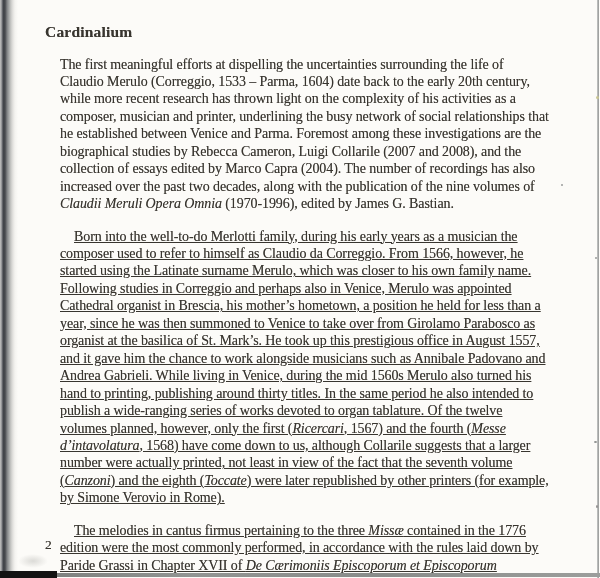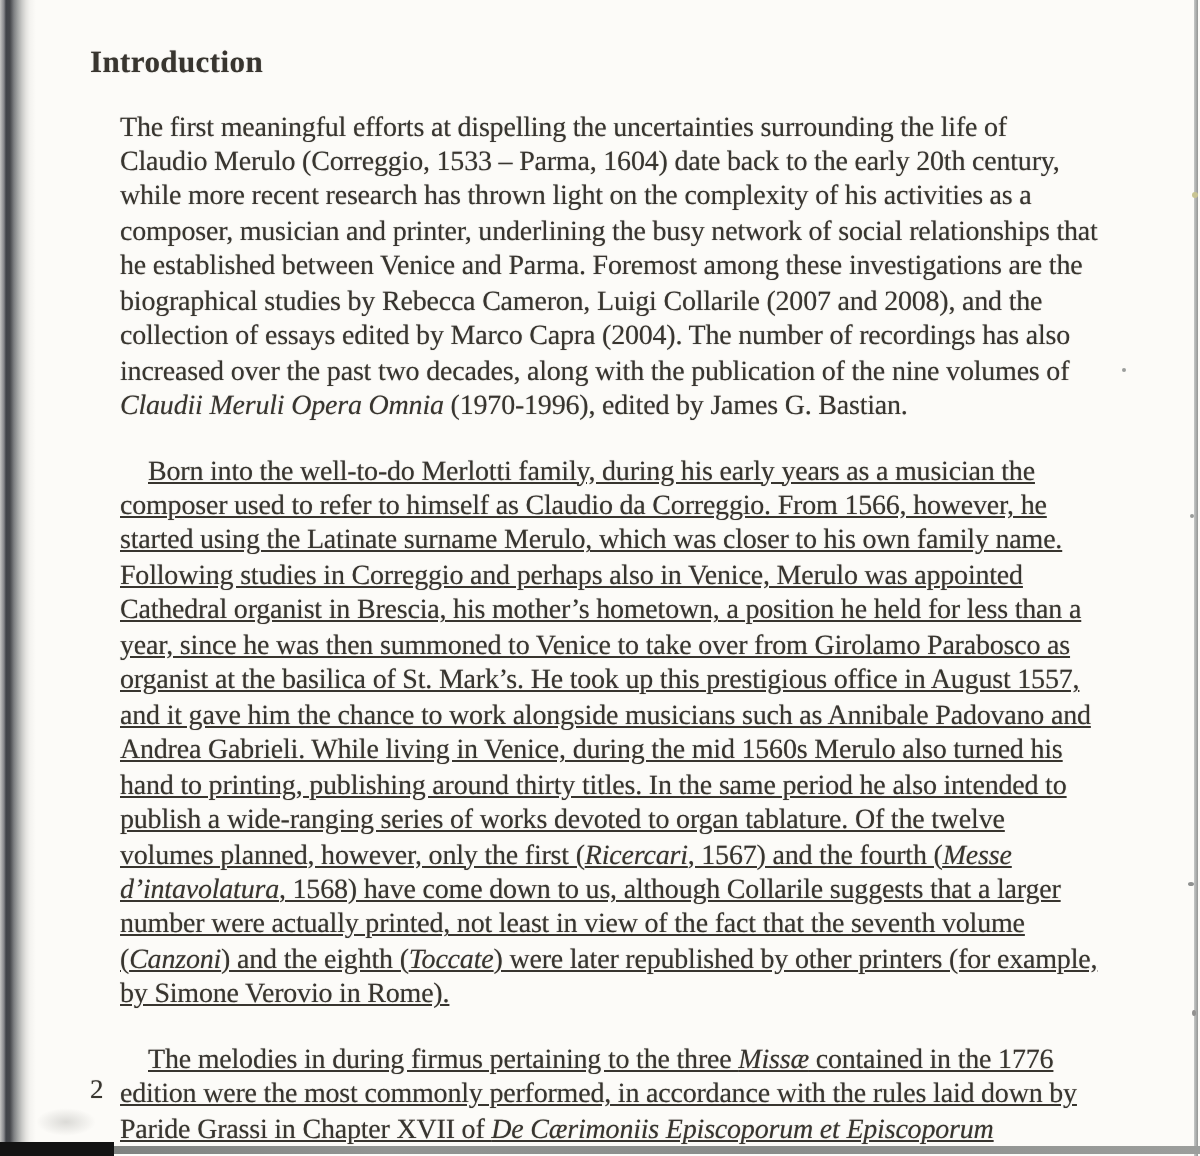--- a/index.html
+++ b/index.html
@@ -56,25 +56,25 @@
 </style>
 </head>
 <body>
 
 <div class="scan-page">
 
   <div class="edge-left"></div>
   <div class="edge-right"></div>
 
   <div class="textblock">
-    <h1 class="doc-title">Introduction</h1>
+    <h1 class="doc-title">Cardinalium</h1>
     <div class="paras">
         <p class="para"><span>The first meaningful efforts at dispelling the uncertainties surrounding the life of Claudio Merulo (Correggio, 1533 – Parma, 1604) date back to the early 20th century, while more recent research has thrown light on the complexity of his activities as a composer, musician and printer, underlining the busy network of social relationships that he established between Venice and Parma. Foremost among these investigations are the biographical studies by Rebecca Cameron, Luigi Collarile (2007 and 2008), and the collection of essays edited by Marco Capra (2004). The number of recordings has also increased over the past two decades, along with the publication of the nine volumes of </span><i>Claudii Meruli Opera Omnia</i><span> (1970-1996), edited by James G. Bastian.</span></p>
         <p class="para indent"><span>Born into the well-to-do Merlotti family, during his early years as a musician the composer used to refer to himself as Claudio da Correggio. From 1566, however, he started using the Latinate surname Merulo, which was closer to his own family name. Following studies in Correggio and perhaps also in Venice, Merulo was appointed Cathedral organist in Brescia, his mother’s hometown, a position he held for less than a year, since he was then summoned to Venice to take over from Girolamo Parabosco as organist at the basilica of St. Mark’s. He took up this prestigious office in August 1557, and it gave him the chance to work alongside musicians such as Annibale Padovano and Andrea Gabrieli. While living in Venice, during the mid 1560s Merulo also turned his hand to printing, publishing around thirty titles. In the same period he also intended to publish a wide-ranging series of works devoted to organ tablature. Of the twelve volumes planned, however, only the first (</span><i>Ricercari</i><span>, 1567) and the fourth (</span><i>Messe d’intavolatura</i><span>, 1568) have come down to us, although Collarile suggests that a larger number were actually printed, not least in view of the fact that the seventh volume (</span><i>Canzoni</i><span>) and the eighth (</span><i>Toccate</i><span>) were later republished by other printers (for example, by Simone Verovio in Rome).</span></p>
-        <p class="para indent"><span>The melodies in during firmus pertaining to the three </span><i>Missæ</i><span> contained in the 1776 edition were the most commonly performed, in accordance with the rules laid down by Paride Grassi in Chapter XVII of </span><i>De Cærimoniis Episcoporum et Episcoporum</i></p>
+        <p class="para indent"><span>The melodies in cantus firmus pertaining to the three </span><i>Missæ</i><span> contained in the 1776 edition were the most commonly performed, in accordance with the rules laid down by Paride Grassi in Chapter XVII of </span><i>De Cærimoniis Episcoporum et Episcoporum</i></p>
       </div>
   </div>
 
   <div class="pagenum">2</div>
 
   <div class="smudge"></div>
   <div class="band-black"></div>
   <div class="band-gray"></div>
   <div class="speck speck-1"></div>
   <div class="speck speck-2"></div>

